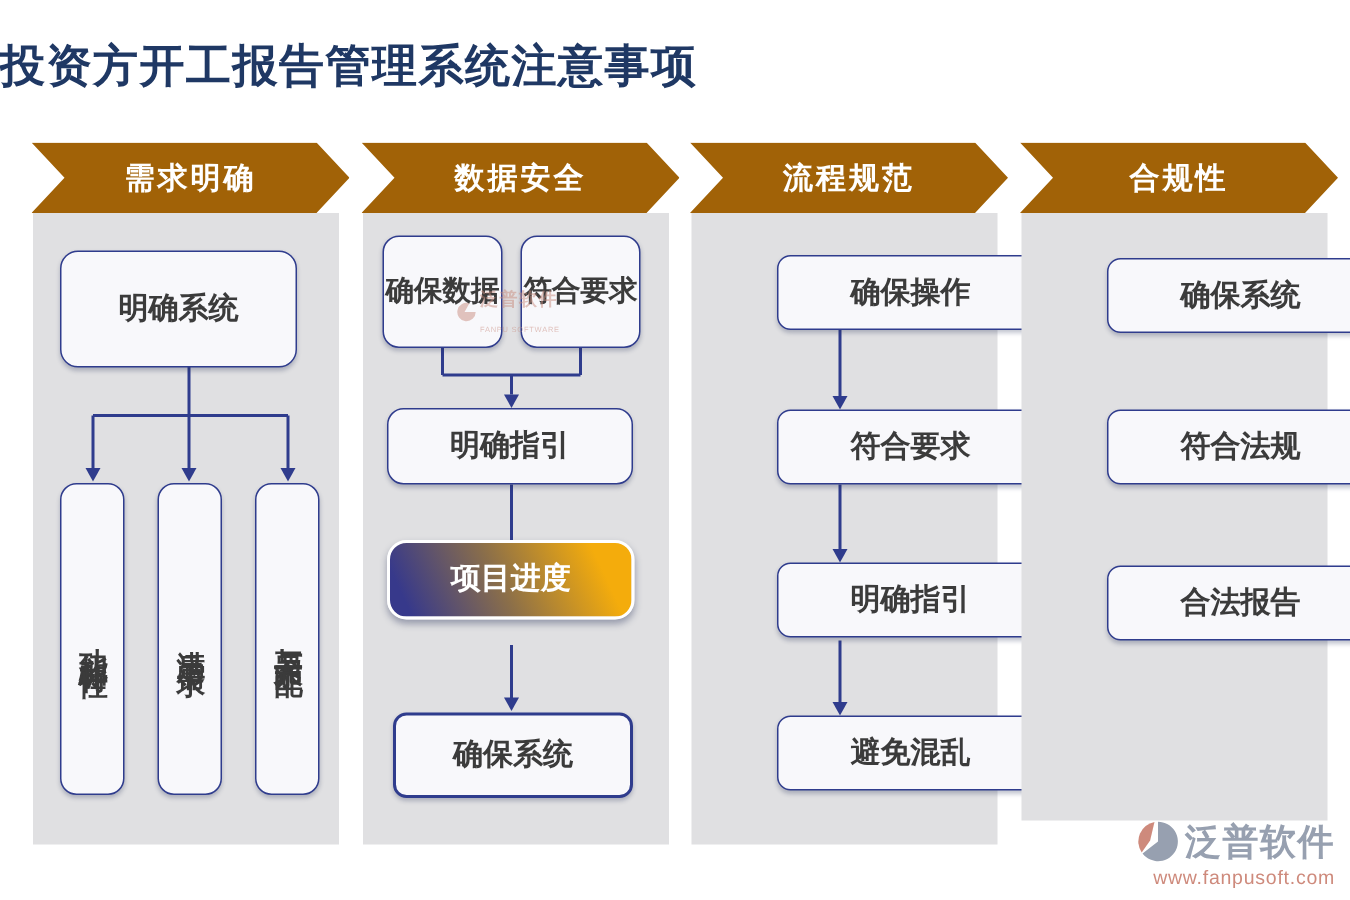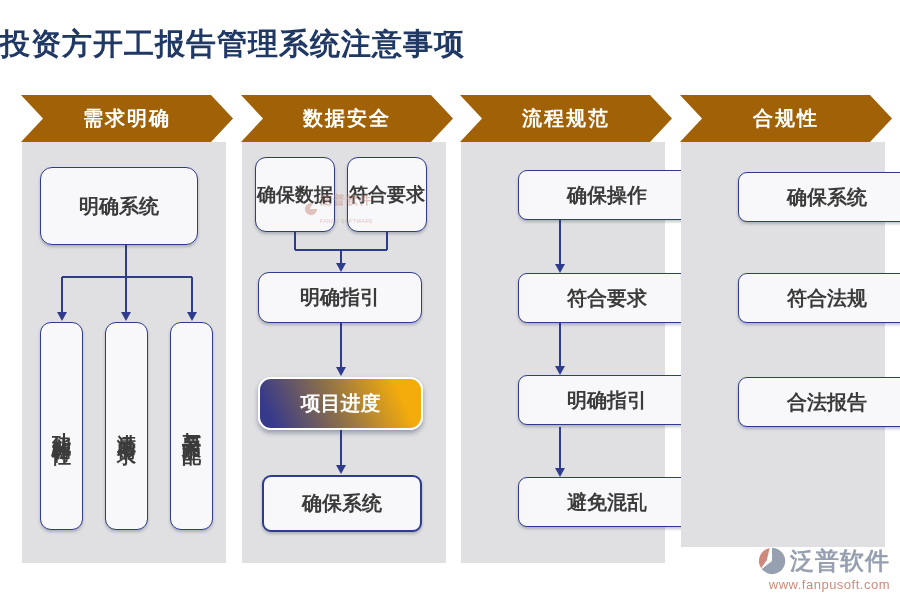--- a/index.html
+++ b/index.html
@@ -51,21 +51,21 @@
     writing-mode:vertical-rl; text-orientation:upright;
     font-size:19px; letter-spacing:4px; padding:6px 0;
   }
   .vb1 { left:18px; } .vb2 { left:83px; } .vb3 { left:148px; }
 
   
   .c2-top { top:15px; width:80px; height:75px; border-radius:11px; font-size:19px; }
   .c2-t1 { left:13px; } .c2-t2 { left:105px; }
   .c2-cost { left:16px; top:130px; width:164px; height:51px; border-radius:11px; }
   .c2-grad {
-    left:16px; top:235px; width:165px; height:53px; border-radius:13px;
+    left:16px; top:218px; width:165px; height:53px; border-radius:13px;
     background:linear-gradient(65deg,#37398B 8%,#8A6E4A 45%,#F4AC0C 85%);
     color:#ffffff; border:2px solid #ffffff;
     box-shadow:0 3px 5px rgba(40,50,90,0.4);
   }
   .c2-enc { left:20px; top:333px; width:160px; height:57px; border-radius:9px; border-width:2px; }
 
   
   .c3 .box, .c4 .box { left:13px; width:178px; height:50px;margin-left:44px; }
   .c3-b1 { top:28px; } .c3-b2 { top:131px; } .c3-b3 { top:233px; height:52px; } .c3-b4 { top:335px; height:51px; }
 

